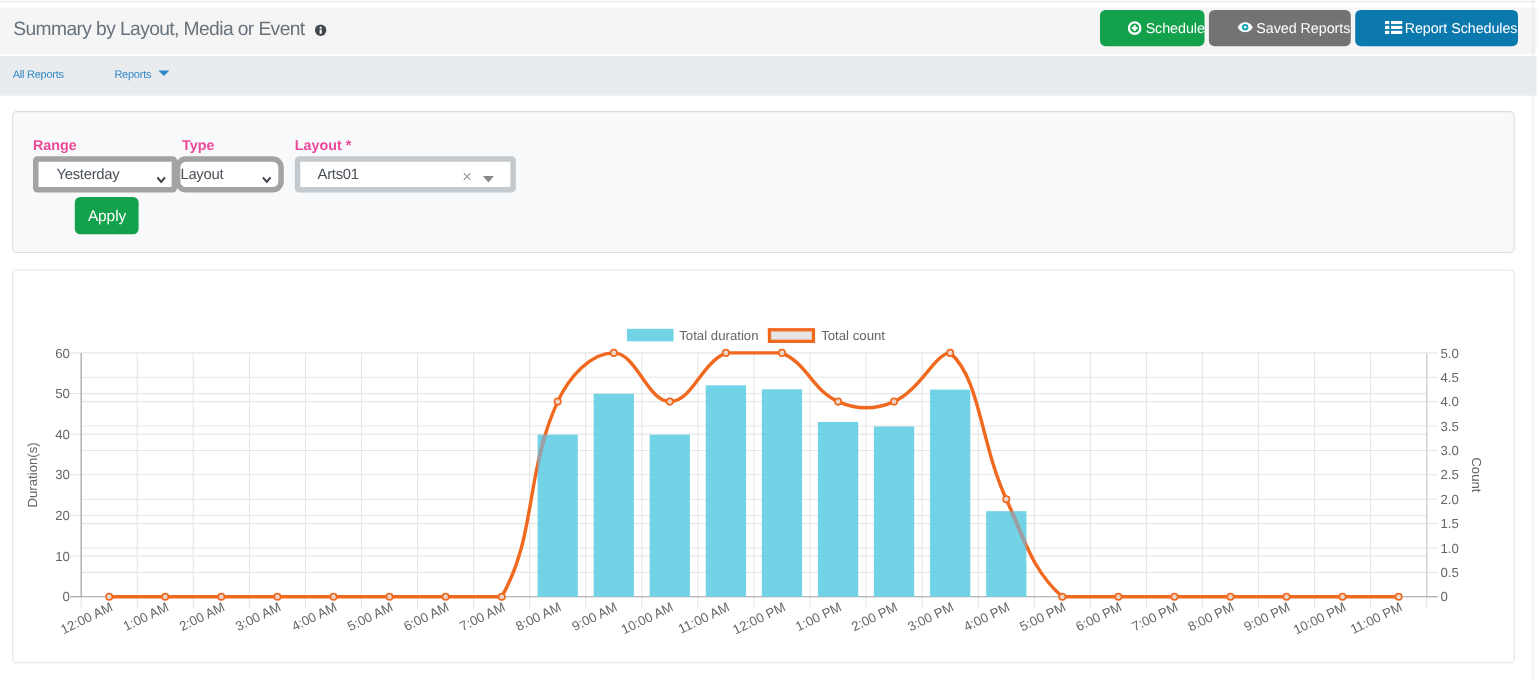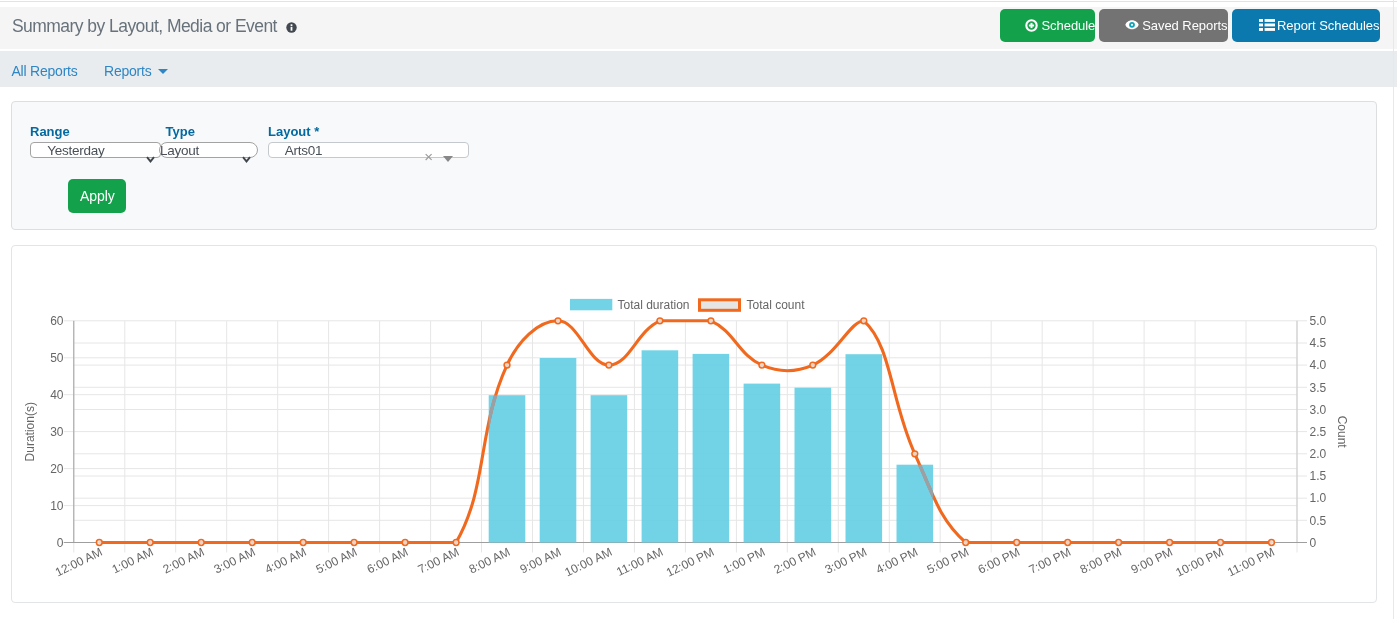--- a/index.html
+++ b/index.html
@@ -1,31 +1,31 @@
 <!DOCTYPE html>
 <html><head><meta charset="utf-8"><style>
 * { margin:0; padding:0; box-sizing:border-box; }
 body { width:1397px; height:619px; position:relative; background:#fff;
        font-family:"Liberation Sans",sans-serif; overflow:hidden; }
 .abs { position:absolute; }
 .hdr { left:0; top:7px; width:1397px; height:42px; background:#f5f5f5; }
 .topline { left:0; top:1px; width:1397px; height:1px; background:#e3e3e3; }
 .title { left:12px; top:16px; font-size:17.5px; letter-spacing:-0.55px; color:#68727b; }
 .tabs { left:0; top:51px; width:1397px; height:36px; background:#e9ecef; }
-.tablink { top:63px; font-size:14px; letter-spacing:-0.22px; color:#2e86c5; }
+.tablink { top:63px; font-size:10px; letter-spacing:-0.22px; color:#2e86c5; }
 .caret { display:inline-block; width:0; height:0; border-left:5px solid transparent;
          border-right:5px solid transparent; border-top:5px solid #2e86c5; margin-left:7px; vertical-align:2px; }
 .btn { position:absolute; top:8.5px; height:33px; border-radius:5px; color:#fff;
        font-size:13px; letter-spacing:-0.05px; display:flex; align-items:center; justify-content:flex-end; }
 .card1 { left:11.4px; top:101px; width:1366px; height:129px; background:#f8f9fa;
          border:1px solid #dcdee0; border-radius:4px; }
 .card2 { left:11.4px; top:245px; width:1366px; height:358px; background:#fff;
          border:1px solid #e2e4e6; border-radius:4px; }
-.lbl { position:absolute; top:124px; font-size:13px; font-weight:bold; color:#0369a1; }
-.sel { position:absolute; top:142px; height:16px; background:#fff; border:1px solid #a3a3a3;
+.lbl { position:absolute; top:124px; font-size:13px; font-weight:bold; color:#ec4899; }
+.sel { position:absolute; top:142px; height:33px; background:#fff; border:5px solid #a3a3a3;
        border-radius:4px; font-size:13.5px; letter-spacing:-0.25px; color:#495057; display:flex; align-items:center;text-align:center; }
 .rightline { left:1393px; top:0; width:1px; height:619px; background:#e8e8e8; }
 </style></head>
 <body>
 <div class="abs topline"></div>
 <div class="abs hdr"></div>
 <div class="abs title">Summary by Layout, Media or Event</div>
 <svg class="abs" style="left:285.5px;top:22px;" width="11" height="11" viewBox="0 0 11 11">
     <circle cx="5.5" cy="5.5" r="5.2" fill="#41484f"></circle>
     <rect x="4.6" y="2.3" width="1.8" height="1.8" fill="#fff"></rect>

